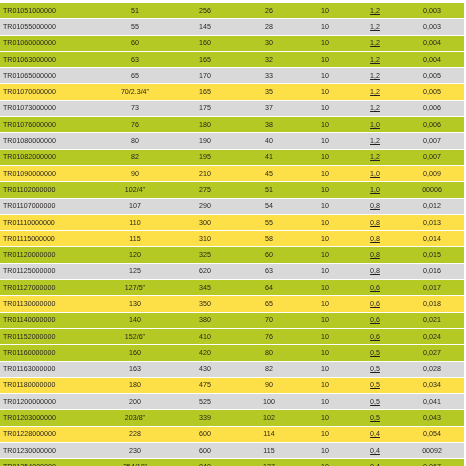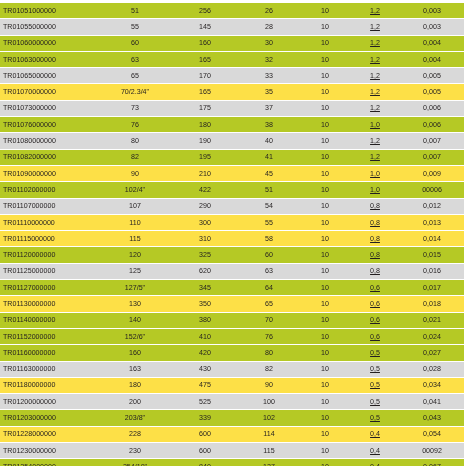--- a/index.html
+++ b/index.html
@@ -150,21 +150,21 @@
         <td class="c2">210</td>
         <td class="c3">45</td>
         <td class="c4">10</td>
         <td class="c5">1,0</td>
         <td class="c6">0,009</td>
         <td class="c7"></td>
       </tr>
       <tr class="green">
         <td class="c0">TR01102000000</td>
         <td class="c1">102/4"</td>
-        <td class="c2">422</td>
+        <td class="c2">275</td>
         <td class="c3">51</td>
         <td class="c4">10</td>
         <td class="c5">1,0</td>
         <td class="c6">00006</td>
         <td class="c7"></td>
       </tr>
       <tr class="grey">
         <td class="c0">TR01107000000</td>
         <td class="c1">107</td>
         <td class="c2">290</td>

